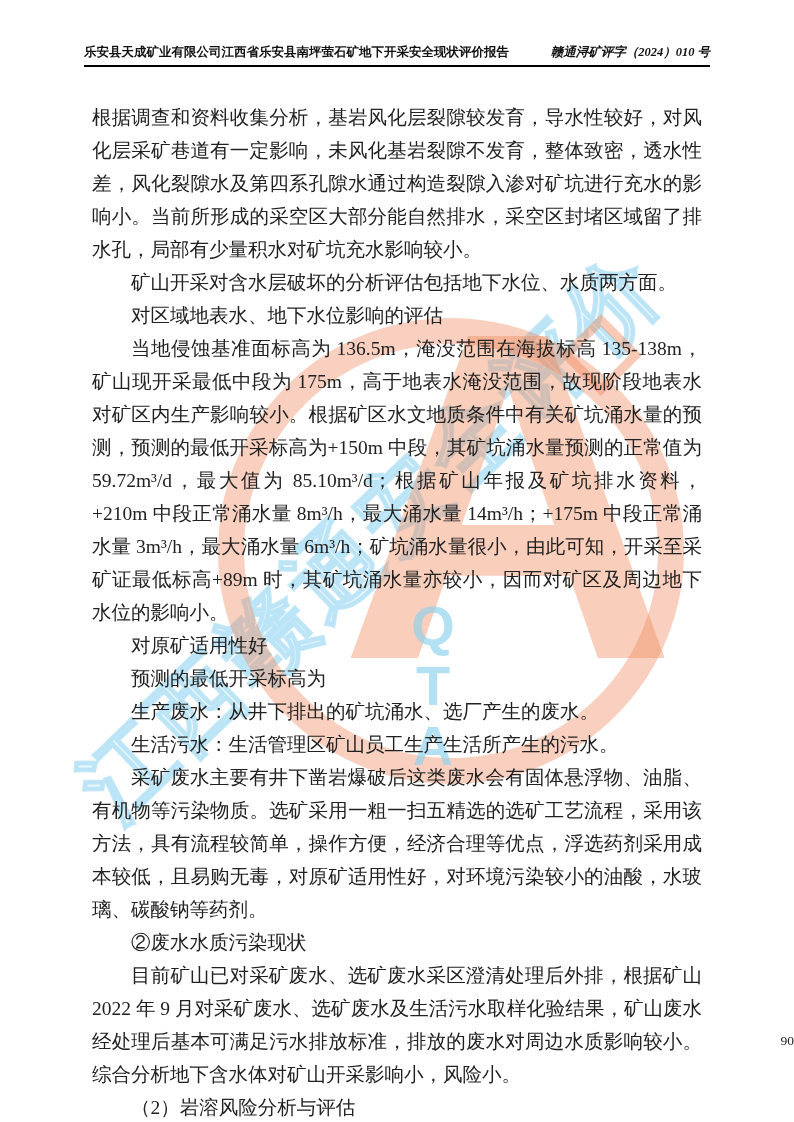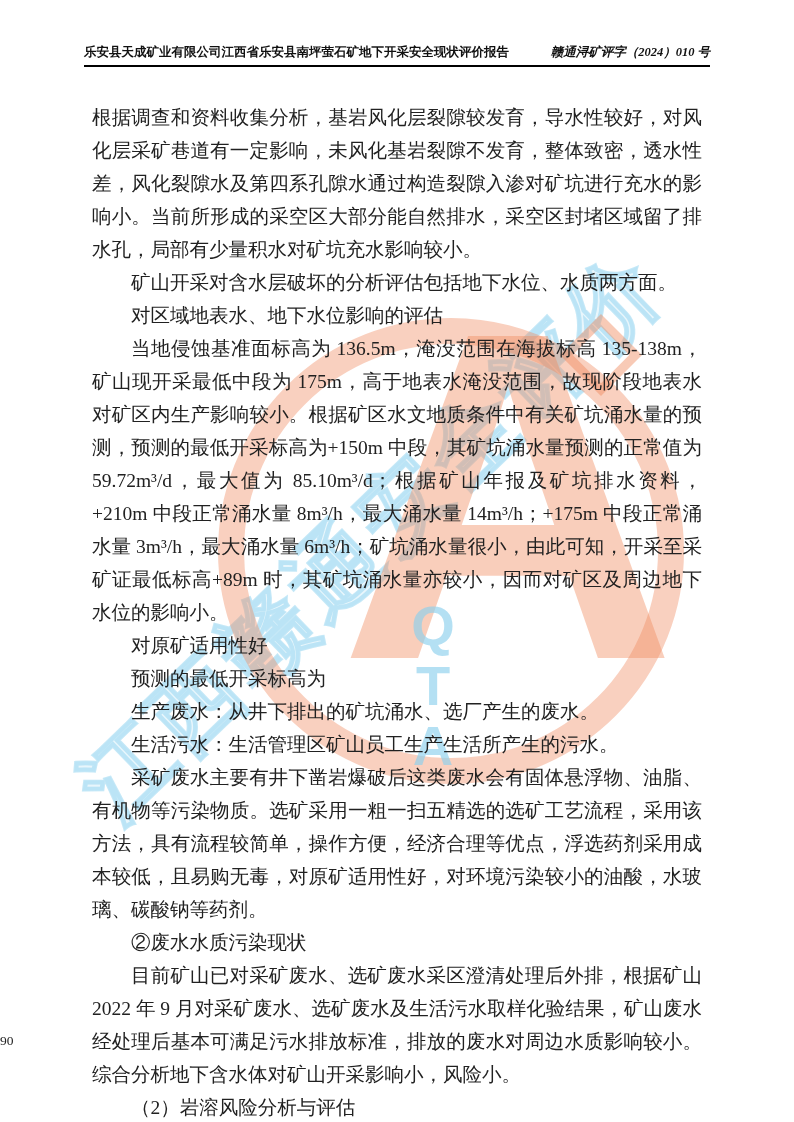--- a/index.html
+++ b/index.html
@@ -54,21 +54,21 @@
   .header .right{white-space:nowrap;font-style:italic;}
   .bodytext{
     position:absolute;left:92px;right:92px;top:101px;
     font-size:19.5px;line-height:33px;
     text-align:justify;
   }
   .bodytext p{margin:0;padding:0;}
   .bodytext p.indent{text-indent:39px;}
   .pagenum{
     position:absolute;left:0;right:0;top:1033px;
-    text-align:left;font-size:13.5px;color:#222;
+    text-align:right;font-size:13.5px;color:#222;
   }
 </style>
 </head>
 <body>
 
 <div class="page">
 
   <div class="wm">
     <div class="wm-text">江西赣通安全评价</div>
     <div class="wm-ring"></div>

